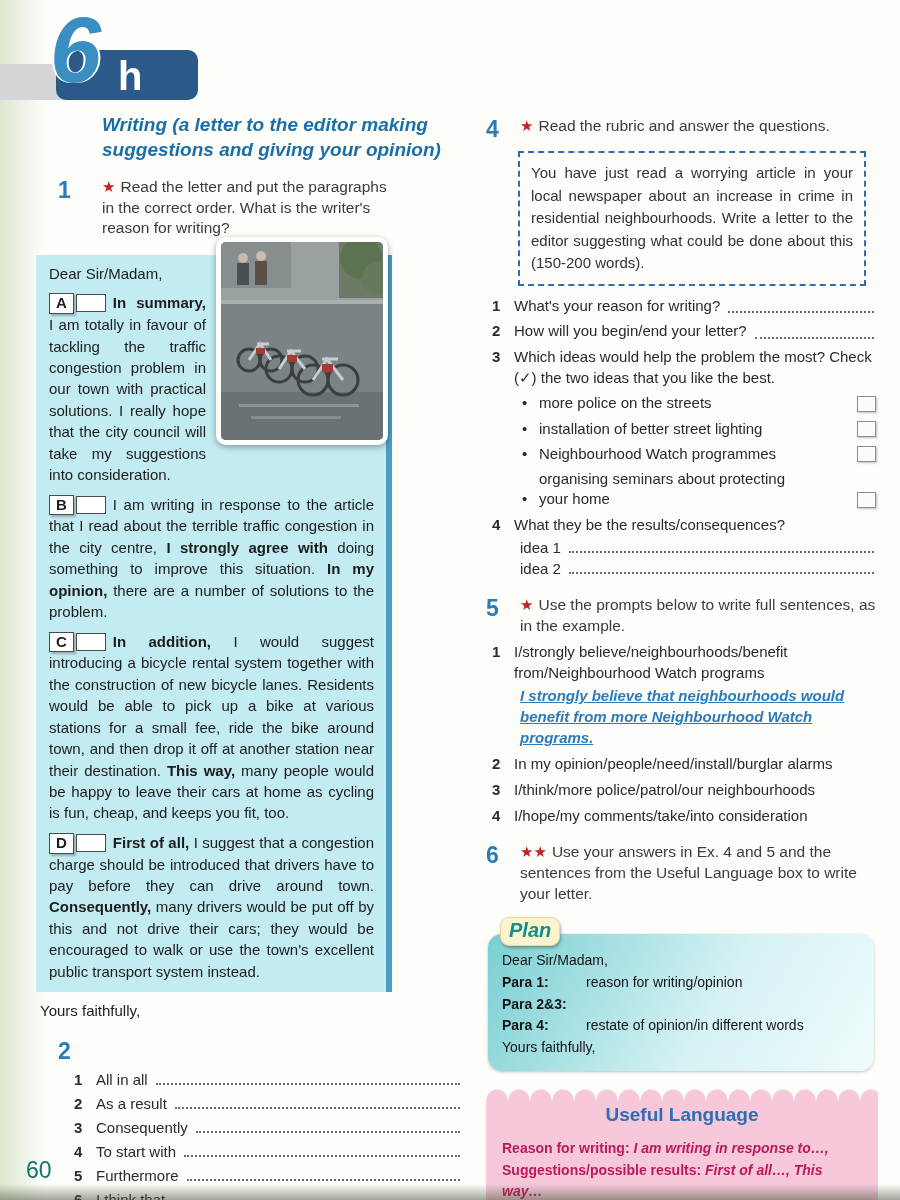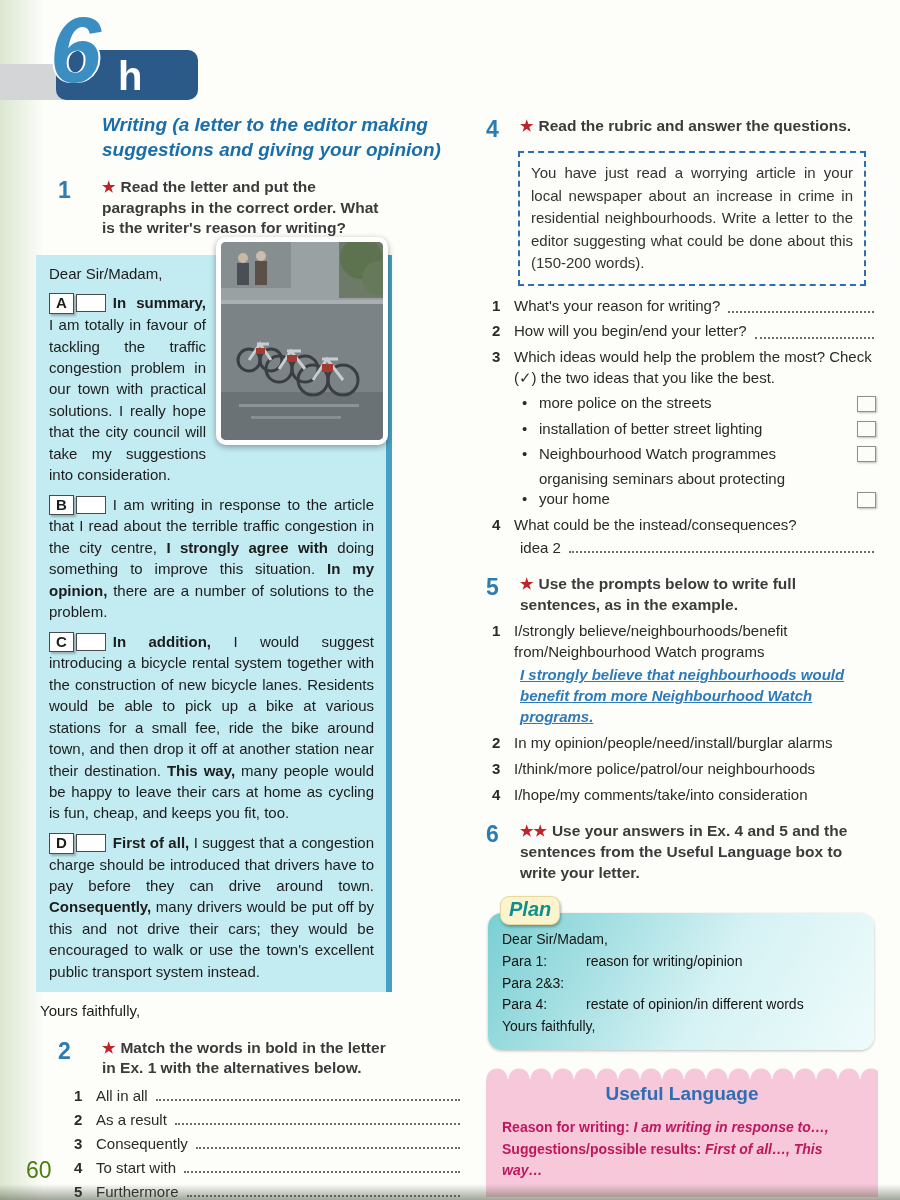--- a/index.html
+++ b/index.html
@@ -16,21 +16,21 @@
   .badge { position:absolute; top:20px; left:0; width:230px; height:92px; }
   .badge-gray { position:absolute; left:0; top:44px; width:192px; height:36px; background:#d3d5d7; border-radius:0 8px 8px 0; }
   .badge-bar { position:absolute; left:56px; top:30px; width:142px; height:50px; background:#2b5a88; border-radius:10px; }
   .badge-six { position:absolute; left:50px; top:-16px; font-size:92px; font-weight:800; font-style:italic; color:#3b8ec2; line-height:1; text-shadow:2px 0 0 #fff,-2px 0 0 #fff; }
   .badge-h { position:absolute; left:118px; top:36px; font-size:40px; font-weight:800; color:#fff; line-height:1; }
 
   
   .exrow { display:flex; margin-top:15px; }
   .exnum { flex:none; width:66px; padding-left:22px; padding-top:2px; font-size:23px; font-weight:800; color:#2b7cb4; line-height:1; }
   .col-right .exnum { width:34px; padding-left:0; }
-  .exhead { flex:1; font-size:15.5px; font-weight:700; color:#3b3b3b; line-height:1.33; }
+  .exhead { flex:1; font-size:15.5px; font-weight:400; color:#3b3b3b; line-height:1.33; }
   .star { color:#bf2428; margin-right:5px; font-size:15px; }
 
   
   .col-left { position:absolute; left:36px; top:112px; width:356px; }
   .lt-title { margin-left:66px; width:368px; font-size:19px; font-weight:700; font-style:italic; color:#1b6fa9; line-height:1.32; }
 
   .letter { margin-top:16px; background:#c3ebf2; border-right:6px solid #45a0c3;
             padding:8px 12px 10px 13px; font-size:15px; line-height:1.43; color:#1c1c1c; text-align:justify; }
   .photo { float:right; width:172px; height:208px; margin:-26px -14px 6px 10px;
            border:5px solid #fff; border-radius:10px; overflow:hidden; background:#9aa0a3;
@@ -42,21 +42,21 @@
              box-shadow:2px 2px 2px rgba(0,0,0,.25); margin-right:2px; line-height:1.25; }
   .pbox { display:inline-block; width:30px; height:18px; border:1.8px solid #4b4b4b; background:#fff;
           vertical-align:-4px; margin-right:7px; }
   .closing { margin:8px 0 0 4px; font-size:15px; color:#1c1c1c; line-height:1.5; }
 
   .mlist { margin:8px 0 0 38px; width:388px; }
   .m-item { display:flex; align-items:flex-end; margin-top:7px; font-size:15px; color:#2a2a2a; }
   .inum { font-weight:700; width:22px; flex:none; }
   .dotfill { flex:1; border-bottom:2.4px dotted #6b6b6b; margin:0 2px 3px 8px; min-width:30px; }
 
-  .pagenum { position:absolute; left:26px; bottom:16px; font-size:23px; color:#4d7c0f; }
+  .pagenum { position:absolute; left:26px; bottom:16px; font-size:23px; color:#0f766e; }
 
   
   .col-right { position:absolute; left:486px; top:112px; width:390px; }
   .rubric { margin:10px 0 10px 32px; width:348px; border:2.5px dashed #2f6db2;
             padding:9px 11px; font-size:15px; line-height:1.5; color:#333; text-align:justify; }
   .qs { margin-left:6px; }
   .qrow { display:flex; margin-top:5px; font-size:15px; color:#2a2a2a; line-height:1.38; }
   .qn { font-weight:700; width:22px; flex:none; }
   .qtext { flex:1; }
   .opt { display:flex; align-items:flex-end; margin:5px 0 0 30px; font-size:15px; color:#2a2a2a; line-height:1.35; }
@@ -68,21 +68,21 @@
 
   .pitem { display:flex; margin-top:5px; font-size:15px; color:#2a2a2a; line-height:1.4; }
   .example { margin:2px 0 3px 28px; color:#2e7ab8; font-style:italic; font-weight:600; font-size:15px; line-height:1.4;text-decoration:underline; }
 
   .planbox { position:relative; margin:30px 2px 0 2px; border-radius:14px; padding:16px 12px 12px 14px;
              background:linear-gradient(120deg,#79cfd3,#d6f2f4 58%,#effbfb); box-shadow:0 1px 3px rgba(0,0,0,.25); }
   .plan-tag { position:absolute; top:-17px; left:12px; background:#fbf4cf; border:1px solid #e6d99c; border-radius:9px;
               padding:1px 8px 3px; font-size:20px; font-weight:800; font-style:italic; color:#0f8e8e;
               box-shadow:1px 2px 3px rgba(0,0,0,.3); }
   .plan-line { display:flex; font-size:14px; line-height:1.55; color:#141414; }
-  .plan-key { font-weight:400; width:84px; flex:none; }
+  .plan-key { font-weight:700; width:84px; flex:none; }
 
   .useful { margin-top:16px; width:392px; }
   .scallops { height:13px; background-image:radial-gradient(circle at 11px 13px,#f6c8da 10px,rgba(246,200,218,0) 11px);
               background-size:22px 13px; background-repeat:repeat-x; }
   .ubox { background:#f6c8da; padding:4px 16px 16px; }
   .utitle { text-align:center; font-size:19px; font-weight:800; color:#2f6eb3; margin-bottom:12px; }
   .ul-line { font-size:14px; line-height:1.5; color:#be185d; margin-top:1px; }
   .ul-key { font-weight:700; }
   .ul-val { font-style:italic; font-weight:600; }
 </style>
@@ -162,23 +162,20 @@
         <span class="pletter">D</span><span class="pbox"></span><span><span style="font-weight: 700;">First of all,</span><span> I suggest that a congestion charge should be introduced that drivers have to pay before they can drive around town. </span><span style="font-weight: 700;">Consequently,</span><span> many drivers would be put off by this and not drive their cars; they would be encouraged to walk or use the town's excellent public transport system instead.</span></span>
       </p>
     </div>
 
     <div class="closing">
       <div>Yours faithfully,</div>
     </div>
 
     <div class="exrow">
       <div class="exnum">2</div>
-      <div class="exhead">
-        <span class="star">★</span><span>Match the words in bold in the letter in Ex. 1 with the alternatives below.</span>
-      </div>
     </div>
 
     <div class="mlist">
       <div class="m-item">
         <span class="inum">1</span>
         <span>All in all</span>
         <span class="dotfill"></span>
       </div>
       <div class="m-item">
         <span class="inum">2</span>
@@ -265,21 +262,25 @@
         <span class="cb"></span>
       </div>
       <div class="opt">
         <span class="bullet">•</span>
         <span style="max-width:250px;">organising seminars about protecting your home</span>
         <span class="opt-sp"></span>
         <span class="cb"></span>
       </div>
       <div class="qrow">
         <span class="qn">4</span>
-        <span>What could be the instead/consequences?</span>
+        <span>What they be the results/consequences?</span>
+      </div>
+      <div class="idea-row">
+        <span>idea 1</span>
+        <span class="dotfill"></span>
       </div>
       <div class="idea-row">
         <span>idea 2</span>
         <span class="dotfill"></span>
       </div>
     </div>
 
     <div class="exrow" style="margin-top:18px;">
       <div class="exnum">5</div>
       <div class="exhead">

